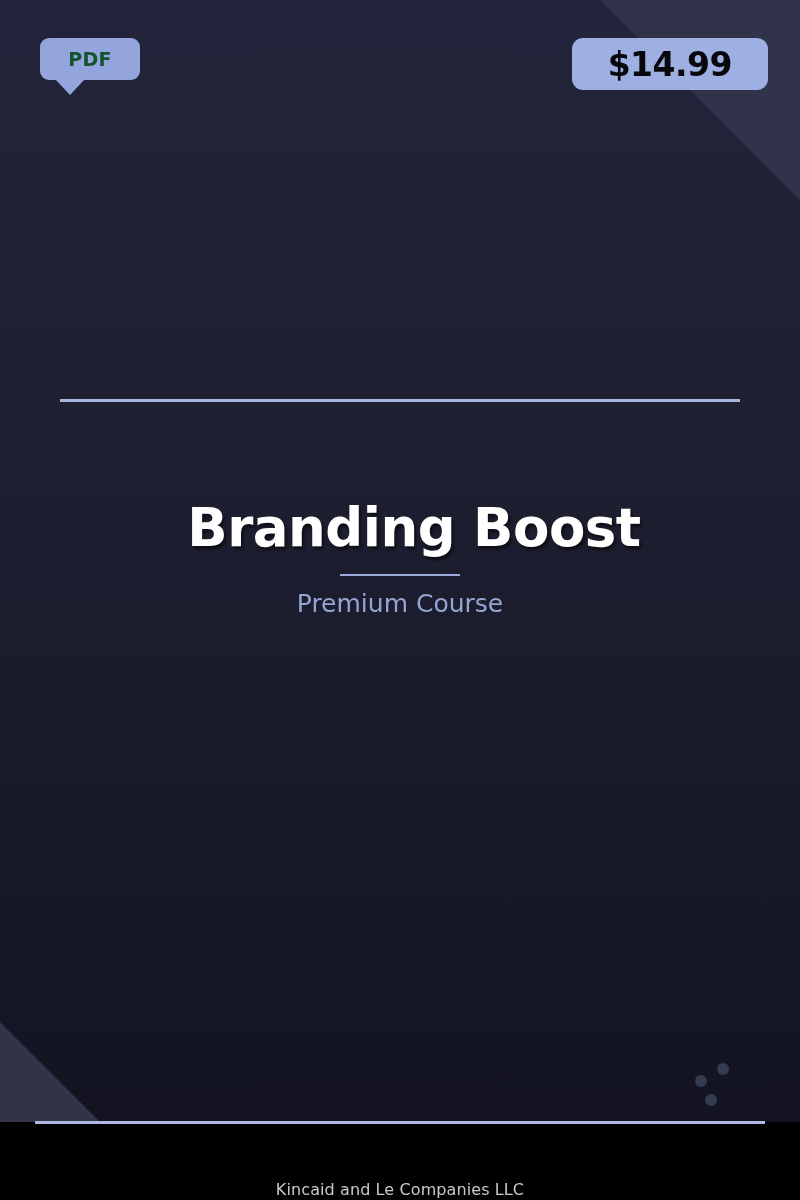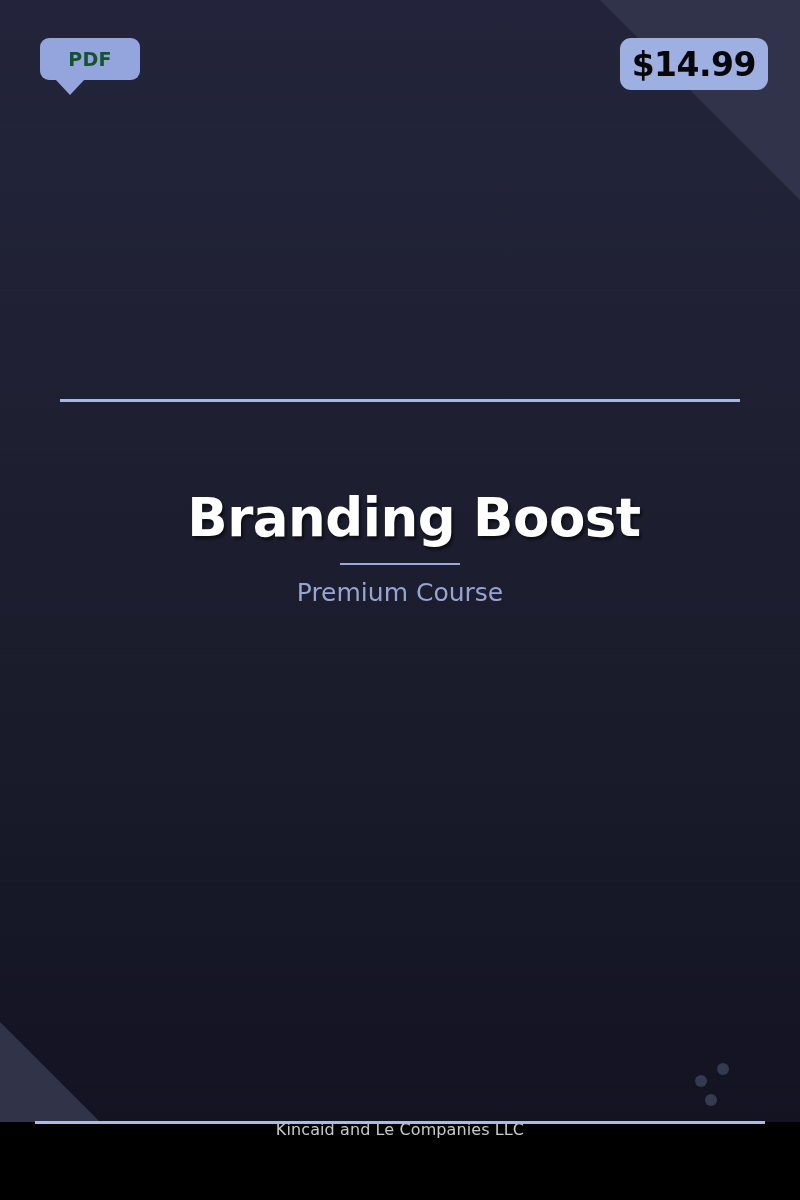--- a/index.html
+++ b/index.html
@@ -91,21 +91,21 @@
     border-top: 16px solid #94a5dd;
     z-index: 8;
   }
 
   
   .price-badge {
     position: absolute;
     right: 32px;
     top: 38px;
     height: 52px;
-    padding: 0 12px;
+    padding: 0 36px;
     background: #9eafe2;
     border-radius: 11px;
     display: flex;
     align-items: center;
     justify-content: center;
     z-index: 8;
   }
   .price-badge-label {
     color: #07070c;
     font-size: 33px;
@@ -132,21 +132,21 @@
     width: 800px;
     text-align: center;
   }
   .doc-title {
     font-size: 53px;
     font-weight: bold;
     color: #ffffff;
     line-height: 1.06;
     letter-spacing: -0.5px;
     text-shadow: 2px 3px 3px rgba(0,0,0,0.55);
-    margin: 8px;
+    margin: 18px;
     padding-left: 28px;
   }
   .title-underline {
     width: 120px;
     height: 2px;
     background: #9aa9d8;
     margin: 17px auto 0 auto;
   }
   .doc-subtitle {
     font-size: 25px;
@@ -177,21 +177,21 @@
     z-index: 9;
   }
   .footer {
     position: absolute;
     left: 0;
     top: 1122px;
     width: 800px;
     height: 76px;
     background: #000000;
     display: flex;
-    align-items: flex-start;
+    align-items: flex-end;
     justify-content: center;
   }
   .footer-text {
     color: #c9c9c9;
     font-size: 16px;
     line-height: 1;
     letter-spacing: 0.1px;
   }
 </style>
 </head>

